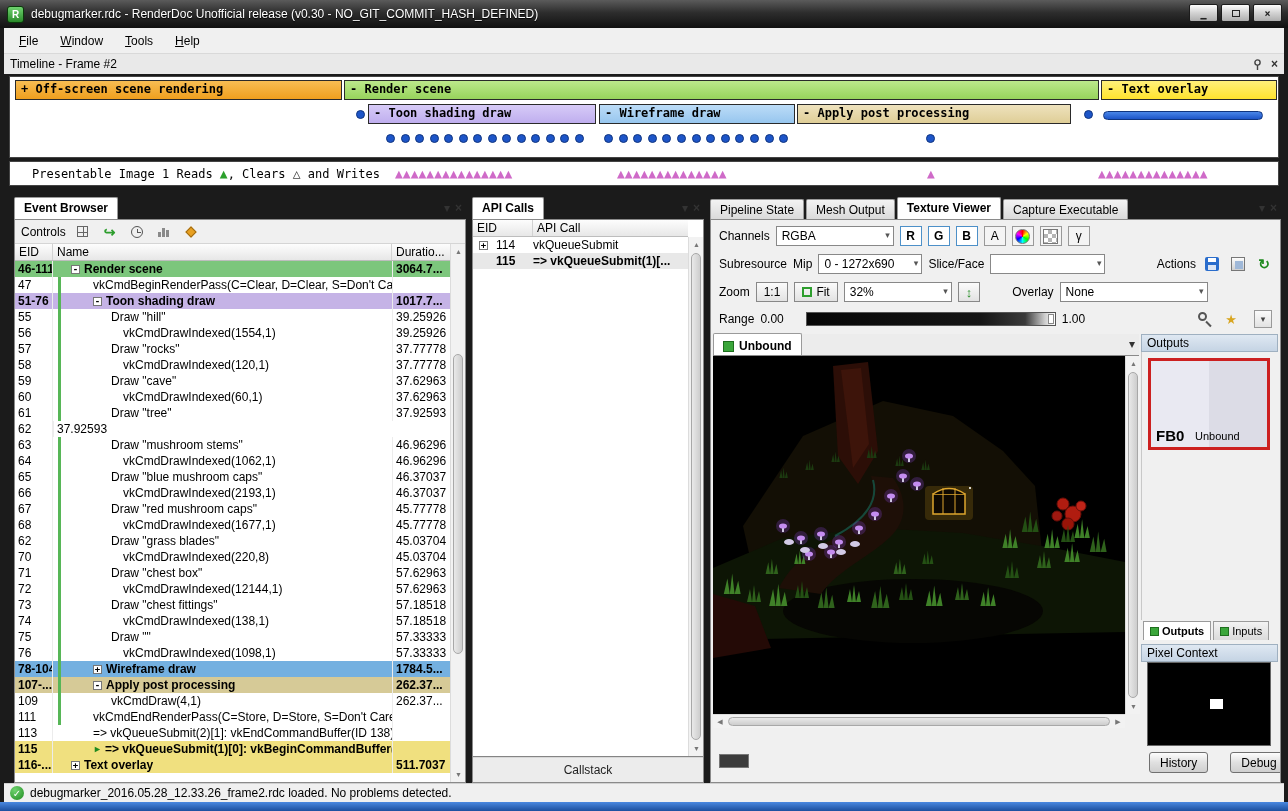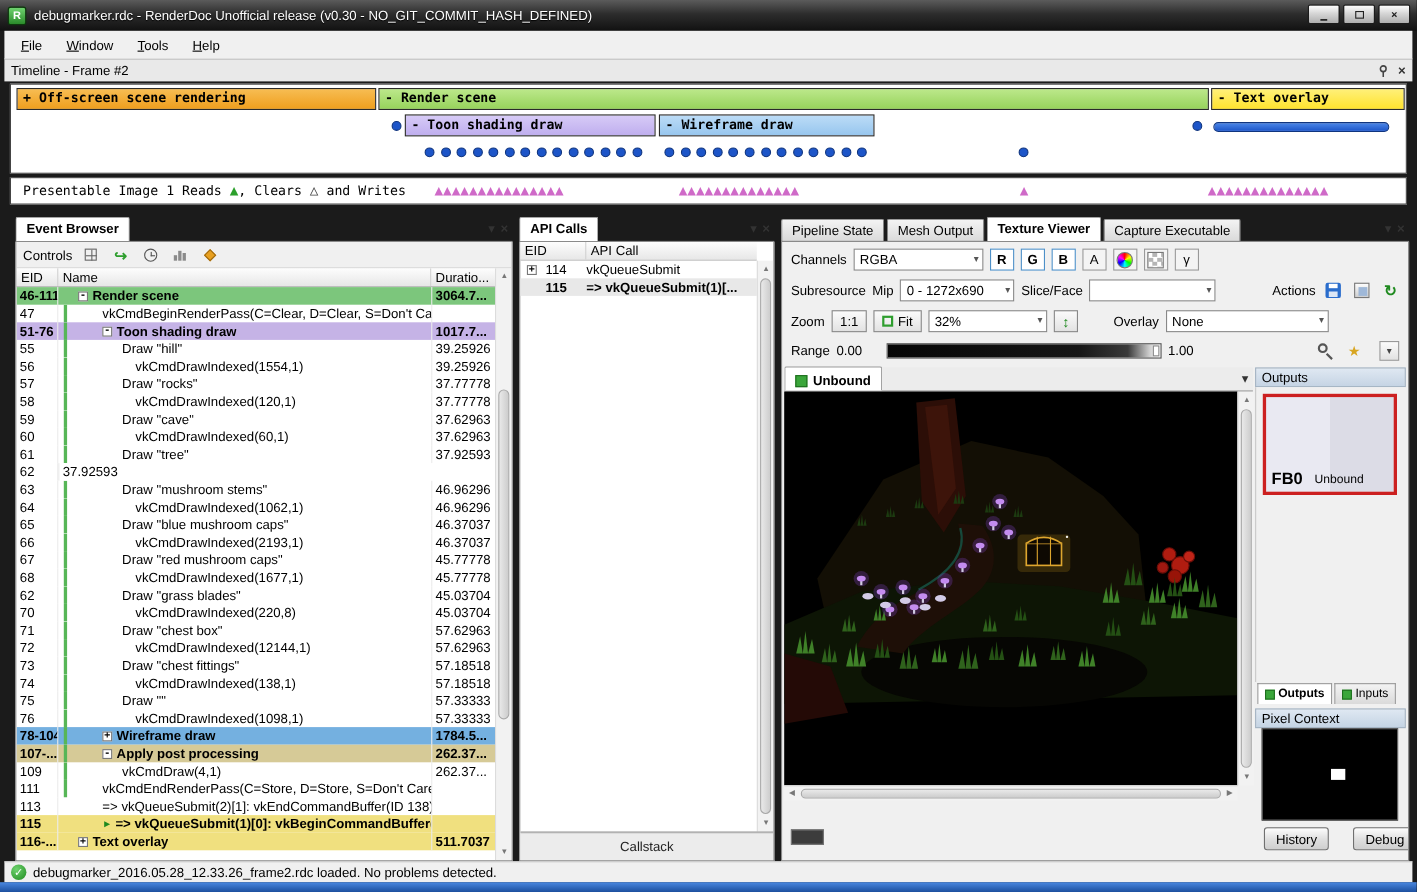--- a/index.html
+++ b/index.html
@@ -27,21 +27,21 @@
 .tbar{position:absolute;height:20px;border:1px solid #2a2a2a;font:bold 12px "DejaVu Sans Mono",monospace;line-height:17px;padding-left:5px;white-space:nowrap;overflow:hidden;cursor:default}
 .tbar.r1{top:3px}.tbar.r2{top:27px}
 .bar-orange{background:linear-gradient(#f7bd53,#ef9f1e)}
 .bar-green{background:linear-gradient(#bce88b,#97d35c)}
 .bar-yellow{background:linear-gradient(#fff07a,#ffe32e)}
 .bar-purple{background:linear-gradient(#d7cbf7,#bfaeee)}
 .bar-blue{background:linear-gradient(#bcdcf7,#97c6ee)}
 .bar-tan{background:linear-gradient(#eee2bd,#dfce97)}
 .dot{position:absolute;width:9px;height:9px;border-radius:50%;background:#1d55c8;border:1px solid #10357f}
 .capsule{position:absolute;height:9px;border-radius:5px;background:linear-gradient(#4a86e8,#1d55c8);border:1px solid #10357f}
-.tl-footer{position:absolute;left:9px;top:161px;width:1270px;height:25px;background:#fff;border:1px solid #444;font:12px "DejaVu Sans Mono",monospace;line-height:23px;padding-left:11px;overflow:hidden}
+.tl-footer{position:absolute;left:9px;top:161px;width:1270px;height:25px;background:#fff;border:1px solid #444;font:12px "DejaVu Sans Mono",monospace;line-height:23px;padding-left:22px;overflow:hidden}
 .tri-green{color:#2ca02c;font-size:13px}
 .tri-hollow{color:#444;font-size:13px}
 .tris{position:absolute;top:0;color:#cf6ac8;font-size:13px;line-height:23px;letter-spacing:0}
 
 
 .panel{position:absolute}
 .tabstrip{position:absolute;left:0;top:0;right:0;height:22px;display:flex;align-items:flex-end;border-bottom:1px solid #8a8a8a}
 .tab{height:20px;padding:3px 9px 0;border:1px solid #9a9a9a;border-bottom:none;background:linear-gradient(#f3f3f3,#dadada);margin-right:2px;border-radius:2px 2px 0 0;white-space:nowrap;cursor:default}
 .tab.active{background:#fff;font-weight:bold;height:22px;position:relative;z-index:2}
 .strip-icons{margin-left:auto;display:flex;align-items:center;gap:5px;padding:0 4px 4px 0;color:#333}
@@ -176,20 +176,21 @@
       </span>
     <span style="font-weight:bold;color:#333">×</span>
   </div>
 
   <div class="tl-body" id="tl-body">
     <div class="tbar r1 bar-green" style="left:334px;width:755px">- Render scene</div>
     <div class="tbar r1 bar-orange" style="left:5px;width:327px">+ Off-screen scene rendering</div>
     <div class="tbar r1 bar-yellow" style="left:1091px;width:176px">- Text overlay</div>
     <div class="tbar r2 bar-purple" style="left:358px;width:228px">- Toon shading draw</div>
     <div class="tbar r2 bar-blue" style="left:589px;width:196px">- Wireframe draw</div>
+    <div class="tbar r2 bar-tan" style="left:787px;width:274px">- Apply post processing</div>
     <div class="capsule" id="tl-capsule" style="left: 1093px; top: 34px; width: 160px;"></div>
   <div class="dot" style="left: 346px; top: 33px;"></div>
       <div class="dot" style="left: 1074px; top: 33px;"></div>
       <div class="dot" style="left: 376px; top: 57px;"></div>
       <div class="dot" style="left: 390.5px; top: 57px;"></div>
       <div class="dot" style="left: 405px; top: 57px;"></div>
       <div class="dot" style="left: 419.5px; top: 57px;"></div>
       <div class="dot" style="left: 434px; top: 57px;"></div>
       <div class="dot" style="left: 448.5px; top: 57px;"></div>
       <div class="dot" style="left: 463px; top: 57px;"></div>

